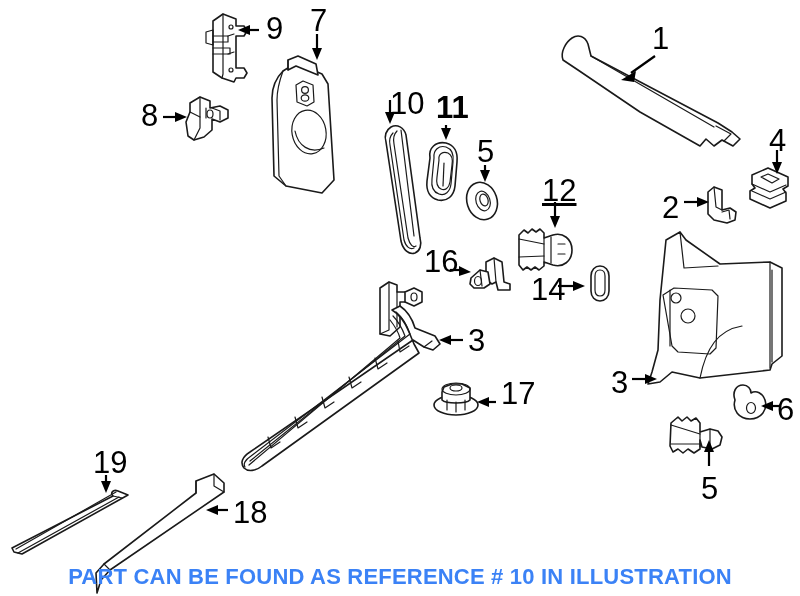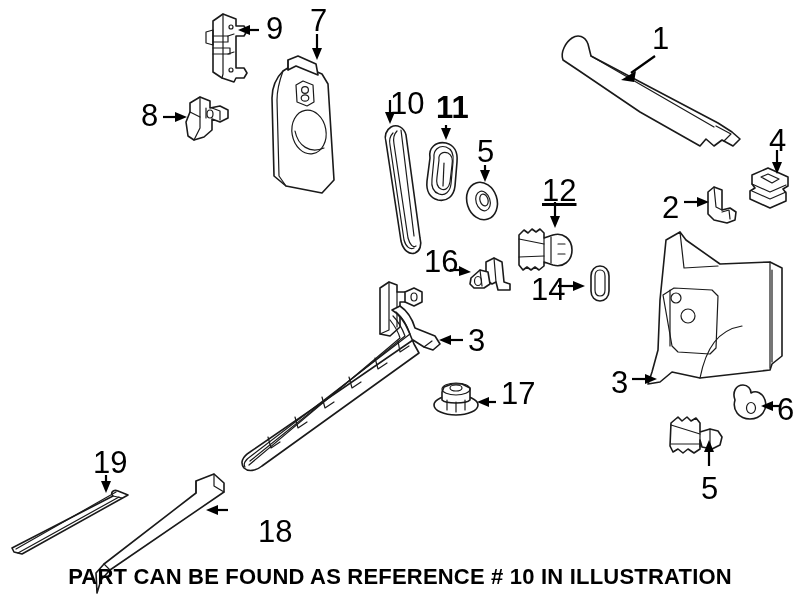--- a/index.html
+++ b/index.html
@@ -59,21 +59,21 @@
   }
   #footer-note {
     position: absolute;
     left: 0;
     right: 0;
     bottom: 6px;
     text-align: center;
     font-family: "Liberation Sans", sans-serif;
     font-size: 22px;
     font-weight: bold;
-    color: #000000;
+    color: #3b82f6;
     letter-spacing: 0.2px;
     white-space: nowrap;
   }
 </style>
 </head>
 <body>
 
 <div id="diagram-root">
 
   <svg id="parts-svg" viewBox="0 0 800 596">
@@ -341,18 +341,18 @@
   <div class="callout-label" style="left:141px; top:100px;">8</div>
   <div class="callout-label" style="left:266px; top:13px;">9</div>
   <div class="callout-label" style="left:390px; top:72px;margin-top:16px;">10</div>
   <div class="callout-label" style="left:436px; top:92px;font-weight:bold;">11</div>
   <div class="callout-label" style="left:542px; top:175px;text-decoration:underline;">12</div>
   <div class="callout-label" style="left:477px; top:136px;">5</div>
   <div class="callout-label" style="left:531px; top:274px;">14</div>
   <div class="callout-label" style="left:468px; top:325px;">3</div>
   <div class="callout-label" style="left:424px; top:246px;">16</div>
   <div class="callout-label" style="left:501px; top:378px;">17</div>
-  <div class="callout-label" style="left:233px; top:516px;margin-left:25px;">18</div>
+  <div class="callout-label" style="left:233px; top:497px;">18</div>
   <div class="callout-label" style="left:93px;  top:447px;">19</div>
 
   <div id="footer-note">PART CAN BE FOUND AS REFERENCE # 10 IN ILLUSTRATION</div>
 
 </div>
 
 </body></html>

